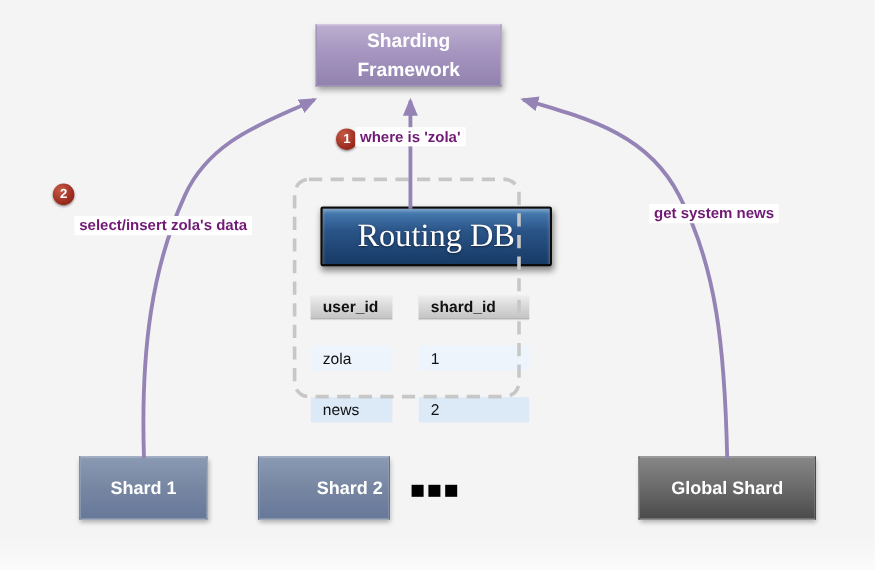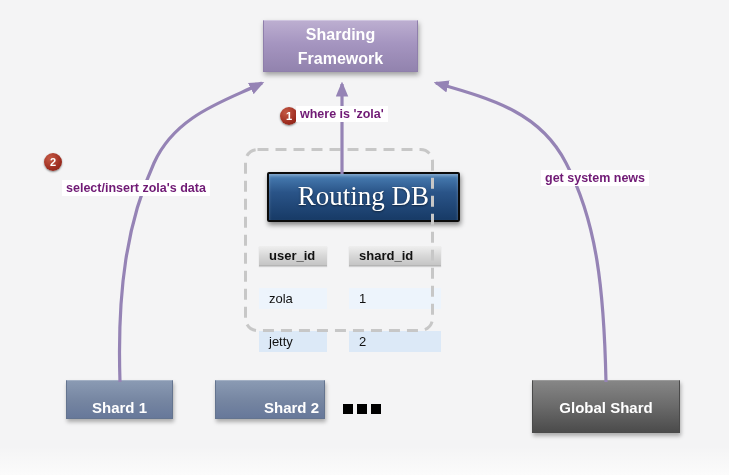--- a/index.html
+++ b/index.html
@@ -38,21 +38,21 @@
   .routing-table .th{
     background:linear-gradient(180deg,#efefef 0%,#d8d8d8 50%,#c5c5c5 100%);
     font-weight:bold;height:19px;line-height:19px;padding-left:10px;
     border-bottom:1px solid #b5b5b5;box-shadow:0 1px 1px rgba(0,0,0,.15);
   }
   .routing-table .td{height:21px;line-height:21px;padding-left:10px;}
   .routing-table .row-odd{background:#edf4fc;}
   .routing-table .row-even{background:#dce9f7;}
 
   .shard{
-    top:380px;height:39px;line-height:53px;font-size:15px;
+    top:380px;height:53px;line-height:53px;font-size:15px;
     background:linear-gradient(180deg,#8a9ab3 0%,#7585a1 55%,#67789a 100%);
     border:1px solid #64748f;border-top-color:#a3b0c4;
     box-shadow:1px 3px 4px rgba(0,0,0,.3);box-sizing:border-box;
   }
   .shard1{left:66px;width:107px;}
   .shard2{left:215px;width:110px;padding-left:43px;}
   .global-shard{
     left:532px;top:380px;width:148px;height:53px;line-height:53px;font-size:15px;
     background:linear-gradient(180deg,#868686 0%,#6a6a6a 50%,#4b4b4b 100%);
     border:1px solid #4a4a4a;border-top-color:#9a9a9a;
@@ -93,21 +93,21 @@
 
   <div class="node routing-db">
     <span>Routing DB</span>
   </div>
 
   <div class="routing-table">
     <div class="th">user_id</div>
     <div class="th">shard_id</div>
     <div class="td row-odd">zola</div>
     <div class="td row-odd">1</div>
-    <div class="td row-even">jetty</div>
+    <div class="td row-even">news</div>
     <div class="td row-even">2</div>
   </div>
 
   <div class="node shard shard1">
     <span>Shard 1</span>
   </div>
   <div class="node shard shard2">
     <span>Shard 2</span>
   </div>
   <div class="ellipsis">

